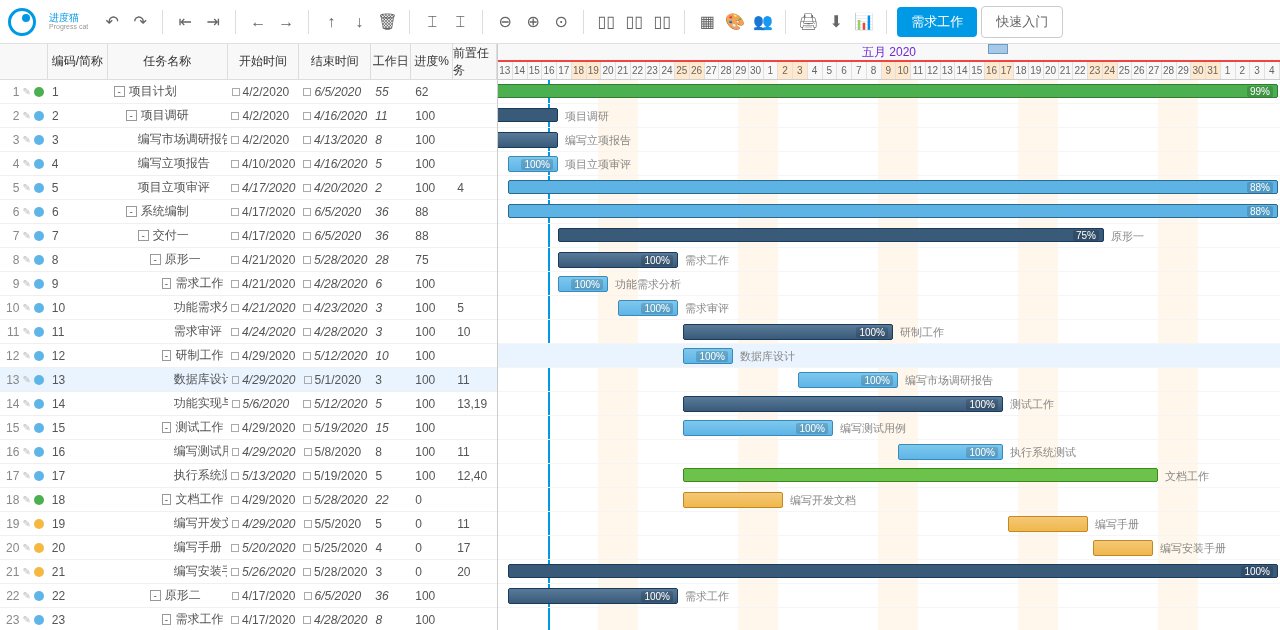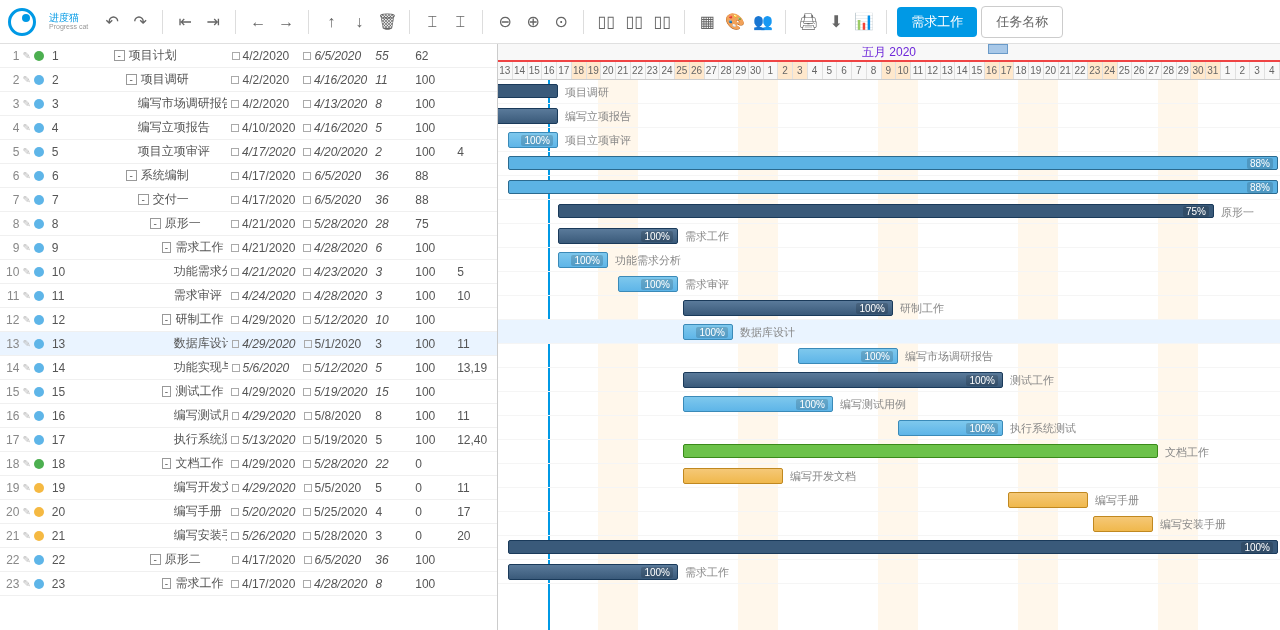--- a/index.html
+++ b/index.html
@@ -106,25 +106,35 @@
   <div class="tb-sep"></div>
   <div class="tb-btn">▦</div>
   <div class="tb-btn">🎨</div>
   <div class="tb-btn">👥</div>
   <div class="tb-sep"></div>
   <div class="tb-btn">🖨</div>
   <div class="tb-btn">⬇</div>
   <div class="tb-btn">📊</div>
   <div class="tb-sep"></div>
   <button class="btn-primary">需求工作</button>
-  <button class="btn-secondary">任务名称</button>
+  <button class="btn-secondary">快速入门</button>
 </div>
 
 <div class="main">
   <div class="left-pane">
+    <div class="grid-header">
+      <div class="cell col-idx"></div>
+      <div class="cell col-code">编码/简称</div>
+      <div class="cell col-name">任务名称</div>
+      <div class="cell col-start">开始时间</div>
+      <div class="cell col-end">结束时间</div>
+      <div class="cell col-days">工作日</div>
+      <div class="cell col-prog">进度%</div>
+      <div class="cell col-pred">前置任务</div>
+    </div>
     <div class="grid-body" id="grid-body">
         <div class="row">
           <div class="cell idx-cell">
             <span class="idx-num">1</span>
             <span class="pen">✎</span>
             <span class="dot green"></span>
           </div>
           <div class="cell code-cell">1</div>
           <div class="cell name-cell" style="padding-left:6px"><span class="toggle">-</span>项目计划</div>
           <div class="cell date-cell "><span class="sq"></span>4/2/2020</div>
@@ -510,20 +520,25 @@
         <div class="wk-col" style="left: 240px;"></div>
         <div class="wk-col" style="left: 260px;"></div>
         <div class="wk-col" style="left: 380px;"></div>
         <div class="wk-col" style="left: 400px;"></div>
         <div class="wk-col" style="left: 520px;"></div>
         <div class="wk-col" style="left: 540px;"></div>
         <div class="wk-col" style="left: 660px;"></div>
         <div class="wk-col" style="left: 680px;"></div>
         <div class="today-line" style="left: 50px;"></div>
         <div class="gantt-row">
+          <div class="bar summary-green" style="left: -300px; width: 1080px;">
+            <span class="bar-pct">99%</span>
+          </div>
+        </div>
+        <div class="gantt-row">
           <div class="bar summary-navy" style="left: -300px; width: 360px;">
             <span class="bar-label">项目调研</span>
           </div>
         </div>
         <div class="gantt-row">
           <div class="bar task-navy" style="left: -200px; width: 260px;">
             <span class="bar-label">编写立项报告</span>
           </div>
         </div>
         <div class="gantt-row">
@@ -536,21 +551,21 @@
           <div class="bar summary-blue" style="left: 10px; width: 770px;">
             <span class="bar-pct">88%</span>
           </div>
         </div>
         <div class="gantt-row">
           <div class="bar summary-blue" style="left: 10px; width: 770px;">
             <span class="bar-pct">88%</span>
           </div>
         </div>
         <div class="gantt-row">
-          <div class="bar summary-navy" style="left: 60px; width: 656px;">
+          <div class="bar summary-navy" style="left: 60px; width: 546px;">
             <span class="bar-pct">75%</span>
             <span class="bar-label">原形一</span>
           </div>
         </div>
         <div class="gantt-row">
           <div class="bar task-navy" style="left: 60px; width: 120px;">
             <span class="bar-pct">100%</span>
             <span class="bar-label">需求工作</span>
           </div>
         </div>

